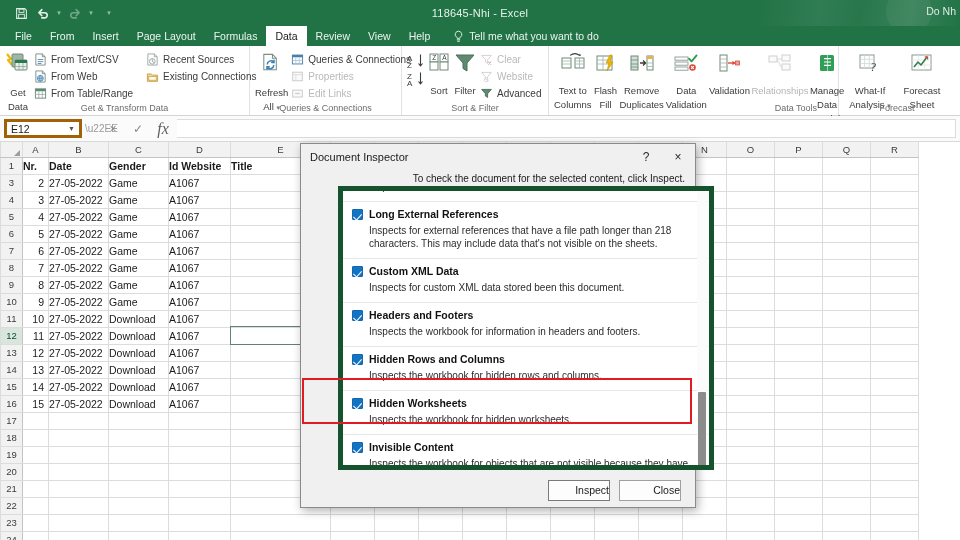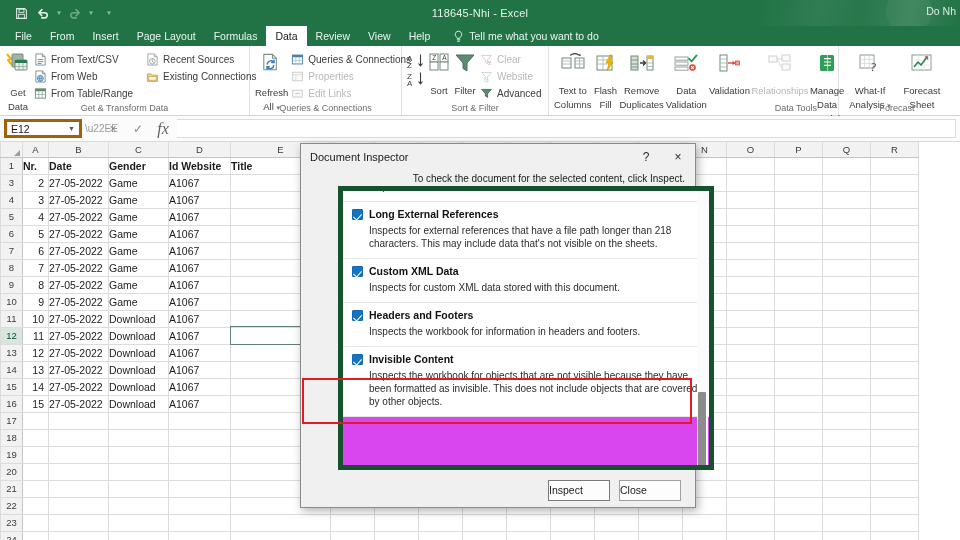--- a/index.html
+++ b/index.html
@@ -136,21 +136,21 @@
   .cbx:after { content: ""; position: absolute; left: 2px; top: 1.5px; width: 4px; height: 7px;
     border: solid #fff; border-width: 0 1.6px 1.6px 0; transform: rotate(42deg); }
   .di-title { font-size: 10.5px; font-weight: bold; color: #111; line-height: 13px; }
   .di-desc { font-size: 10px; color: #2c2c2c; line-height: 13px; margin-top: 3px; padding-left: 17px; }
   .dlg-scroll { position: absolute; right: 1px; top: 1px; width: 11px; height: 282px; background: #fbfbfb; }
   .dlg-thumb { position: absolute; right: 2px; top: 200px; width: 8px; height: 88px;
     background: #8c8c8c; border-radius: 1px; }
   .dlg-foot { position: absolute; left: 0; bottom: 0; width: 100%; height: 34px;
     display: flex; align-items: center; justify-content: flex-end; gap: 9px; padding-right: 14px; }
   .dbtn { min-width: 62px; height: 21px; border: 1px solid #a0a0a0; background: #fdfdfd;
-    font-size: 10.5px; color: #1a1a1a; display: flex; align-items: center; justify-content: flex-start;
+    font-size: 10.5px; color: #1a1a1a; display: flex; align-items: center; justify-content: flex-end;
     font-family: "Liberation Sans", sans-serif; }
   .dbtn.def { border: 1.4px solid #7a7a7a; }
 
   .redbox { position: absolute; left: 302px; top: 378px; width: 390px; height: 46px;
     border: 2.5px solid #e01b24; pointer-events: none; }
 </style>
 </head>
 <body>
 
 <div id="app">
@@ -1073,28 +1073,42 @@
               <div class="cbx"></div>
               <div class="di-title">Long External References</div>
             </div>
             <div class="di-desc">Inspects for external references that have a file path longer than 218 characters. This may include data that's not visible on the sheets.</div>
           </div>
           <div class="di">
             <div class="di-head">
               <div class="cbx"></div>
               <div class="di-title">Custom XML Data</div>
             </div>
-            <div class="di-desc">Inspects for custom XML data stored with this document.</div>
+            <div class="di-desc">Inspects for custom XML data stored been this document.</div>
           </div>
           <div class="di">
             <div class="di-head">
               <div class="cbx"></div>
               <div class="di-title">Headers and Footers</div>
             </div>
             <div class="di-desc">Inspects the workbook for information in headers and footers.</div>
+          </div>
+          <div class="di">
+            <div class="di-head">
+              <div class="cbx"></div>
+              <div class="di-title">Hidden Rows and Columns</div>
+            </div>
+            <div class="di-desc">Inspects the workbook for hidden rows and columns.</div>
+          </div>
+          <div class="di" style="background: rgb(255, 255, 255);">
+            <div class="di-head">
+              <div class="cbx"></div>
+              <div class="di-title">Hidden Worksheets</div>
+            </div>
+            <div class="di-desc">Inspects the workbook for hidden worksheets.</div>
           </div>
           <div class="di">
             <div class="di-head">
               <div class="cbx"></div>
               <div class="di-title">Invisible Content</div>
             </div>
             <div class="di-desc">Inspects the workbook for objects that are not visible because they have been formatted as invisible. This does not include objects that are covered by other objects.</div>
           </div>
         </div>
       <div class="dlg-scroll">

